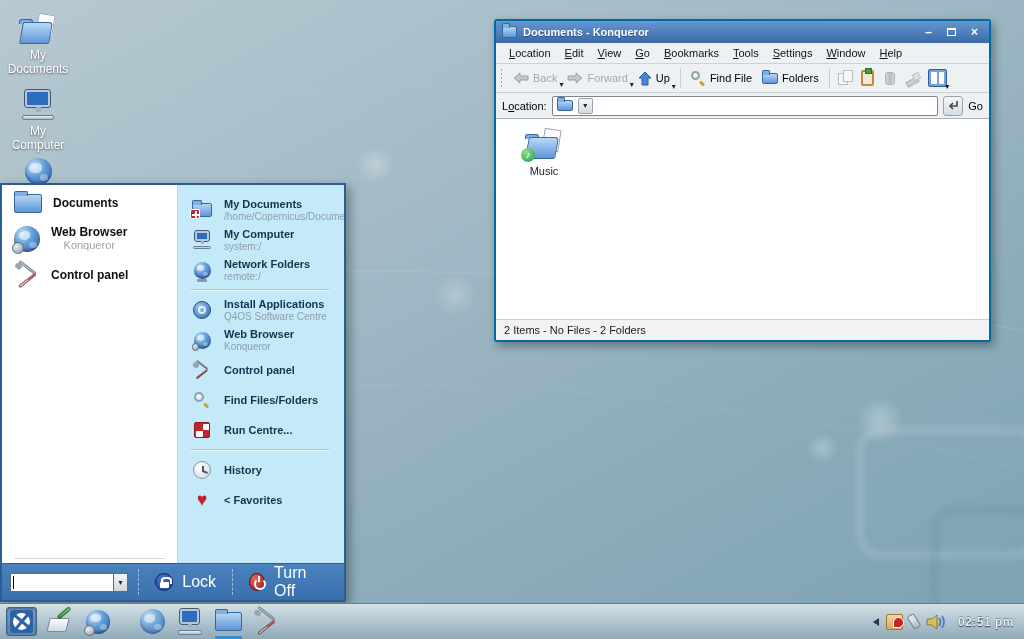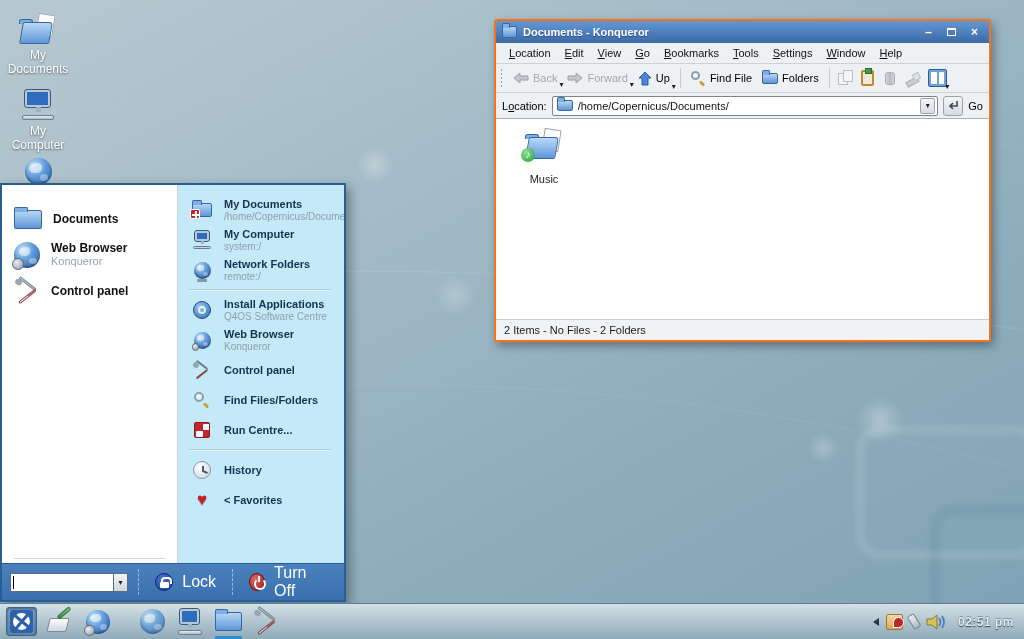--- a/index.html
+++ b/index.html
@@ -54,21 +54,21 @@
   .icn-tools .t2 { position:absolute; left:10%; top:68%; width:80%; height:14%; background:linear-gradient(90deg,#d8dee4 55%,#c43a35 55%); border:1px solid #8a4a48; border-radius:3px; transform:rotate(-38deg); transform-origin:center; }
   .icn-tools .ring { position:absolute; left:2%; top:2%; width:26%; height:26%; border:3px solid #9aa6b2; border-radius:50%; transform:rotate(38deg); }
 
   
   .icn-mag { position:relative; }
   .icn-mag .lens { position:absolute; left:0; top:0; width:62%; height:62%; border:2px solid #8fa0ae; border-radius:50%; background:radial-gradient(circle at 35% 30%, rgba(255,255,255,.95), rgba(200,220,235,.5)); }
   .icn-mag .handle { position:absolute; right:6%; bottom:4%; width:40%; height:3px; background:#c9a227; border-radius:2px; transform:rotate(45deg); }
 
   
   .window { position:absolute; left:494px; top:19px; width:497px; height:323px;
-    border:2px solid #f97316; border-radius:3px; background:#eef1f3;
+    border:2px solid #0369a1; border-radius:3px; background:#eef1f3;
     box-shadow:3px 4px 10px rgba(0,0,0,.35); display:flex; flex-direction:column; }
   .titlebar { height:22px; flex:0 0 22px; display:flex; align-items:center; padding:0 6px; gap:6px;
     background:linear-gradient(180deg,#6497d2,#3b6aa6); border-radius:1px 1px 0 0; }
   .titlebar .ticon { width:15px; height:12px; }
   .titlebar .ttitle { flex:1; color:#fff; font-weight:bold; font-size:11px; text-shadow:0 1px 1px rgba(0,0,60,.4); }
   .winbtn { width:17px; height:15px; display:flex; align-items:center; justify-content:center;
     color:#fff; font-size:12px; font-weight:bold; cursor:default; }
   .winbtn .maxbox { width:9px; height:8px; border:1px solid #fff; border-top:2px solid #fff; }
   .menubar { height:21px; flex:0 0 21px; display:flex; align-items:center; background:#eef1f3; border-bottom:1px solid #cdd2d6; padding-left:6px; }
   .mb-item { display:inline-block; font-size:11px; color:#111; padding:0 7px; }
@@ -96,32 +96,32 @@
   .viewmode .dd2 { position:absolute; right:-3px; bottom:-5px; font-size:8px; color:#111; }
 
   .locbar { height:26px; flex:0 0 26px; display:flex; align-items:center; background:#eef1f3; border-bottom:1px solid #a9b0b6; padding:0 6px; gap:5px; font-size:11px; }
   .locinput { flex:1; height:20px; background:#fff; border:1px solid #7c858d; border-radius:2px; display:flex; align-items:center; padding:0 2px 0 4px; gap:5px; }
   .locinput .val { flex:1; font-size:11px; color:#111; white-space:nowrap; overflow:hidden; }
   .combo-dd { width:15px; height:16px; background:linear-gradient(180deg,#f4f6f8,#d6dce1); border:1px solid #9aa2aa; border-radius:2px; font-size:8px; display:flex; align-items:center; justify-content:center; color:#222; }
   .gobtn { width:20px; height:20px; background:linear-gradient(180deg,#f4f6f8,#d6dce1); border:1px solid #9aa2aa; border-radius:3px; display:flex; align-items:center; justify-content:center; }
 
   .fileview { flex:1; background:#fff; position:relative; }
   .fv-item { position:absolute; top:10px; width:64px; text-align:center; }
-  .fv-item .fname { margin-top:14px; font-size:11px; color:#1c1c1c; }
+  .fv-item .fname { margin-top:6px; font-size:11px; color:#1c1c1c; }
   .statusbar { height:21px; flex:0 0 21px; background:#f1f2f3; border-top:1px solid #c8cdd1; display:flex; align-items:center; padding:0 8px; font-size:11px; color:#1c1c1c; }
 
   
   .startmenu { position:absolute; left:0; top:183px; width:346px; height:419px; border:2px solid #2a5d94;
     box-shadow:4px 4px 10px rgba(0,0,0,.35); display:flex; flex-direction:column; background:#fff; }
   .sm-header { flex:0 0 48px; background:linear-gradient(180deg,#2d5f9e 0%, #4a81bf 60%, #659ad4 100%); position:relative; display:flex; align-items:center; border-bottom:1px solid #c19a44; }
   .sm-header::after { content:""; position:absolute; right:0; top:0; width:90px; height:100%; background:linear-gradient(115deg, transparent 55%, rgba(255,255,255,.25) 56%, rgba(255,255,255,.05) 100%); }
   .sm-avatar { width:47px; height:42px; margin-left:8px; background:linear-gradient(180deg,#e9f1f8,#b9d2e8); border:2px solid #f2f5f8; border-radius:2px; display:flex; align-items:flex-end; justify-content:center; overflow:hidden; }
   .sm-user { color:#fff; font-size:13px; font-weight:bold; margin-left:20px; text-shadow:0 1px 2px rgba(0,0,50,.5); }
   .sm-body { flex:1; display:flex; min-height:0; }
-  .sm-left { width:176px; background:#fff; display:flex; flex-direction:column; padding-top:16px; border-right:1px solid #c9d4da; }
+  .sm-left { width:176px; background:#fff; display:flex; flex-direction:column; padding-top:0; border-right:1px solid #c9d4da;text-align:center; }
   .l-item { display:flex; align-items:center; gap:11px; min-height:36px; padding:2px 6px 2px 12px; }
   .l-title { font-size:12px; font-weight:bold; color:#111; line-height:13px; }
   .l-sub { font-size:11px; color:#9aa3ab; line-height:13px; }
   .l-spacer { flex:1; }
   .l-sep { height:1px; background:#d4d9dd; margin:4px 12px; }
   .apps-row { display:flex; align-items:center; gap:11px; height:34px; padding-left:12px; padding-right:10px; margin-bottom:6px; }
   .apps-arrow { margin-left:auto; font-size:9px; color:#111; }
   .listicon { width:26px; height:20px; position:relative; }
   .listicon i { position:absolute; left:0; width:100%; height:4px; }
   .listicon i::before { content:""; position:absolute; left:0; top:0; width:5px; height:4px; background:#7c8894; border-radius:1px; }
@@ -294,21 +294,20 @@
           <i></i>
           <span class="dd2">▾</span>
         </span>
     </div>
   </div>
 
   <div class="locbar">
     <span><span>L</span><span style="text-decoration:underline">o</span><span>cation:</span></span>
     <div class="locinput">
       <span class="icn-folder" style="width:16px;height:11px;flex:0 0 16px;"></span>
-      <span class="val">/home/Copernicus/Documents/</span>
       <span class="combo-dd">▾</span>
     </div>
     <div class="gobtn">
       <svg width="12" height="11">
           <path d="M10,1 L10,6 L4,6 M6,3 L3,6 L6,9" stroke="#3c4a56" stroke-width="1.6" fill="none"></path>
         </svg>
     </div>
     <span>Go</span>
   </div>
 

